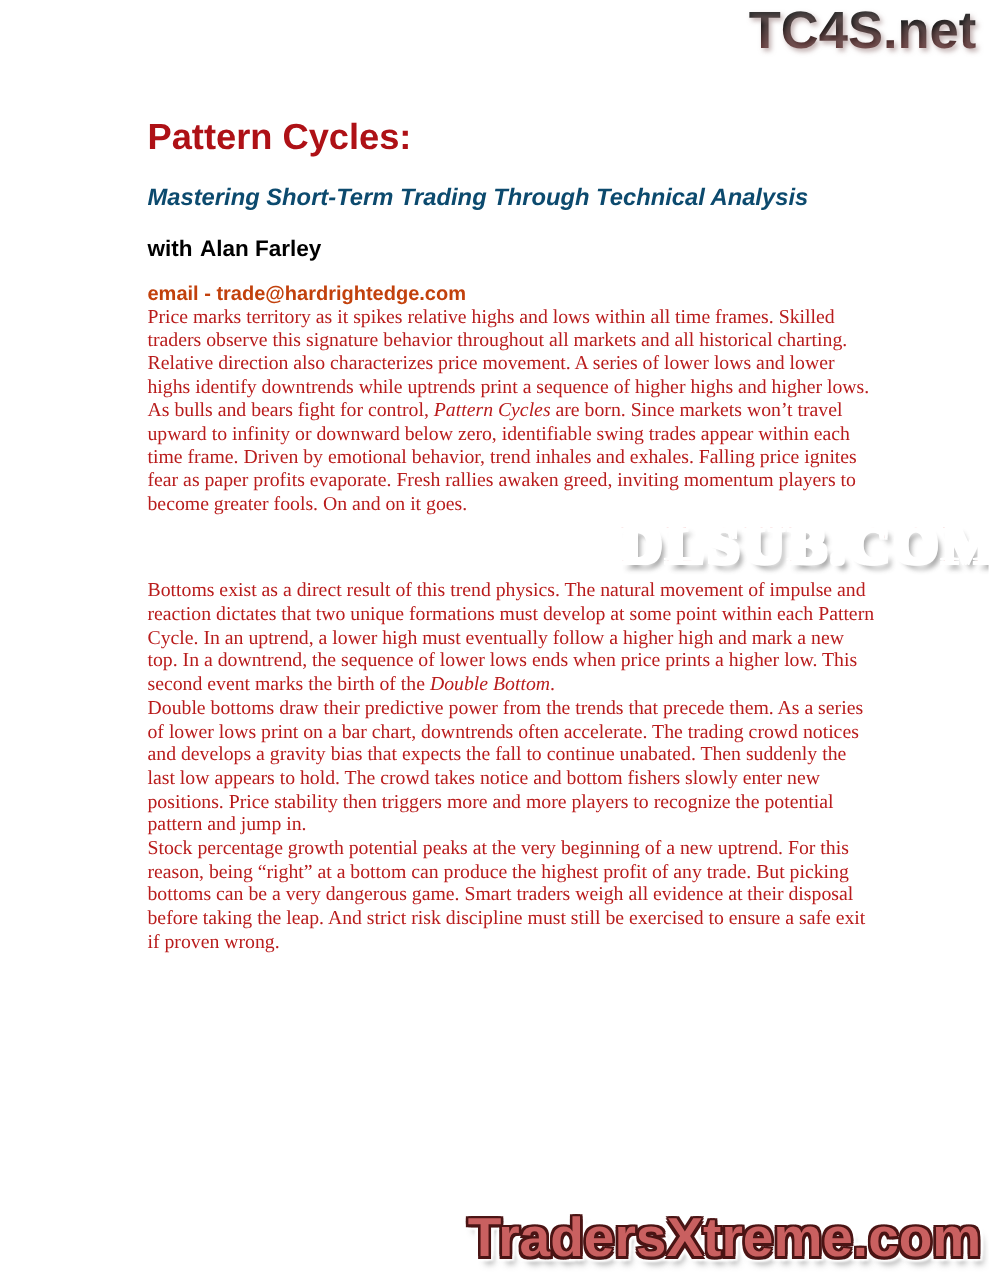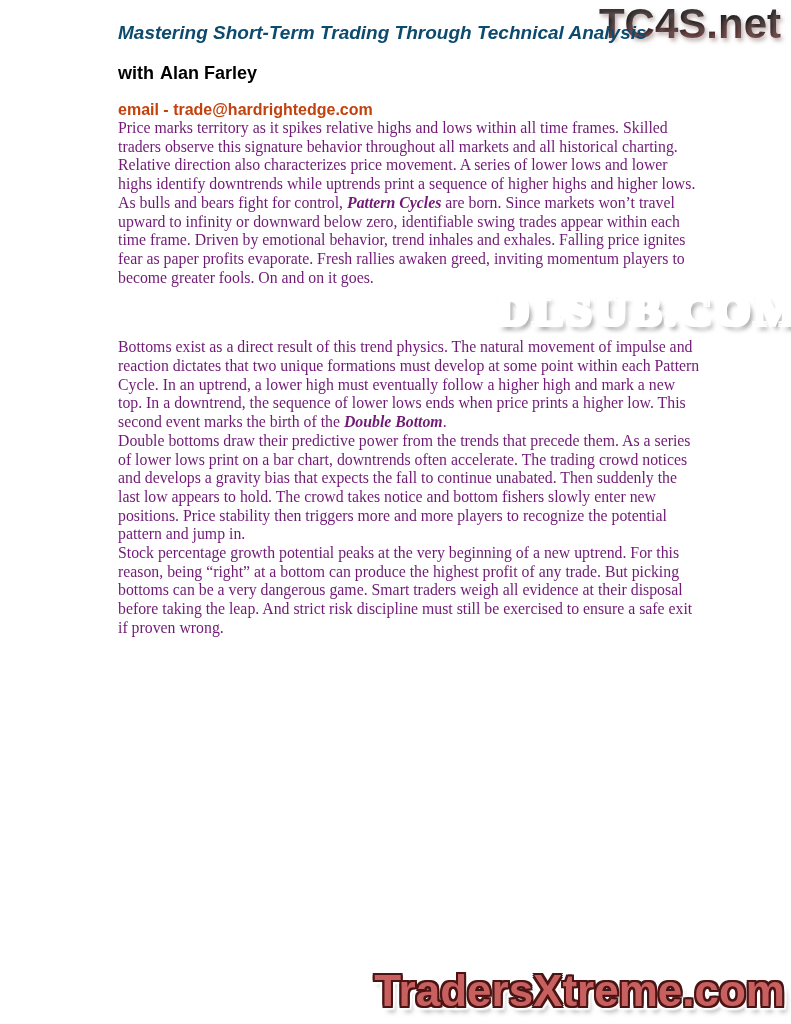--- a/index.html
+++ b/index.html
@@ -81,27 +81,27 @@
     font-size: 16px;
     line-height: 18px;
     color: #c2410c;
   }
 
   p.body {
     margin: 0;
     font-family: "Liberation Serif", serif;
     font-size: 15.8px;
     line-height: 18.7px;
-    color: #701a75;
+    color: #b91c1c;
     text-align: left;
   }
   .mt-first { margin-top: 50px; }
   .mt-para  { margin-top: 15px; }
   .bi {
-    font-weight: bold;
+    font-weight: normal;
     font-style: italic;
   }
 
   
   .dlsub-wrap {
     margin: 1px 0 4px -118px;
     width: 791px;
     text-align: right;
     line-height: 46px;
     height: 46px;
@@ -157,20 +157,21 @@
 </style>
 </head>
 <body>
 
 <div class="page">
 
   <div class="tc4s-logo">TC4S.net</div>
 
   <div class="column">
 
+    <h1 class="doc-title">Pattern Cycles:</h1>
 
     <div class="doc-subtitle">Mastering Short-Term Trading Through Technical Analysis</div>
 
     <div class="byline">
       <span class="prefix">with</span><span class="name">Alan Farley</span>
     </div>
 
     <div class="email-line">email - trade@hardrightedge.com</div>
 
     <p class="body mt-first">Price marks territory as it spikes relative highs and lows within all time frames. Skilled traders observe this signature behavior throughout all markets and all historical charting. Relative direction also characterizes price movement. A series of lower lows and lower highs identify downtrends while uptrends print a sequence of higher highs and higher lows.</p>

